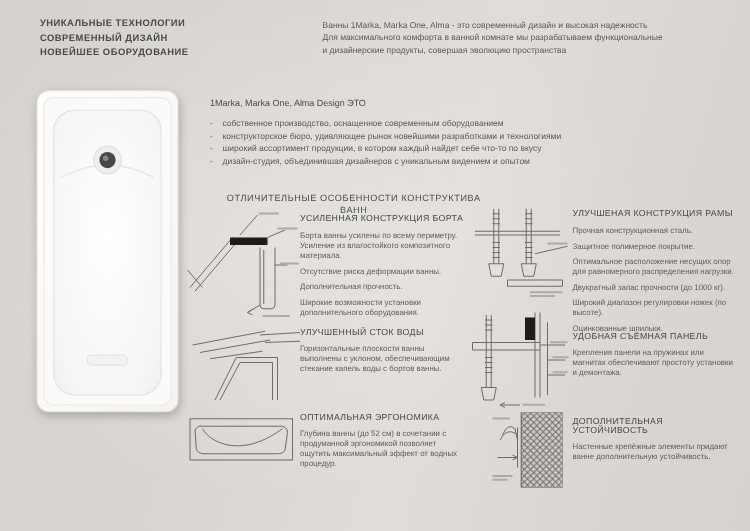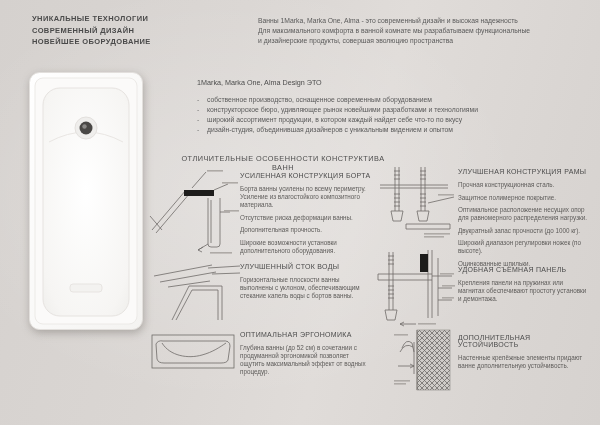--- a/index.html
+++ b/index.html
@@ -12,21 +12,21 @@
       radial-gradient(ellipse 420px 300px at 38% 45%, rgba(255,255,255,0.25), rgba(255,255,255,0) 70%),
       linear-gradient(105deg,#d5d1ce 0%,#dad6d3 35%,#e0dcd9 58%,#d9d5d2 85%,#d6d2cf 100%);
     color:#4d4d4d;
   }
   .abs{position:absolute;}
   
   .hdr-left{left:32px;top:13px;width:180px;font-size:7.5px;line-height:11.5px;
     letter-spacing:0.4px;color:#4a4a4a;font-weight:bold;}
   .hdr-right{left:258px;top:16px;width:330px;font-size:6.8px;line-height:10px;color:#5a5a5a;}
   
-  .intro{left:168px;top:78px;width:310px;margin-left:29px;}
+  .intro{left:168px;top:78px;width:310px;}
   .intro-title{font-size:7.2px;color:#4c4c4c;margin:0 0 8px 0;}
   .intro ul{list-style:none;margin:0;padding:0;}
   .intro li{font-size:6.8px;line-height:10px;color:#5a5a5a;display:flex;}
   .intro li .mk{width:10px;flex:0 0 10px;text-align:left;color:#6a6a6a;}
   
   .section-title{left:170px;top:154px;width:226px;text-align:center;
     font-size:7.3px;letter-spacing:0.5px;color:#4c4c4c;}
   
   .feature{width:134px;}
   .f-title{font-size:7px;letter-spacing:0.3px;color:#4a4a4a;margin:0 0 6px 0;}

